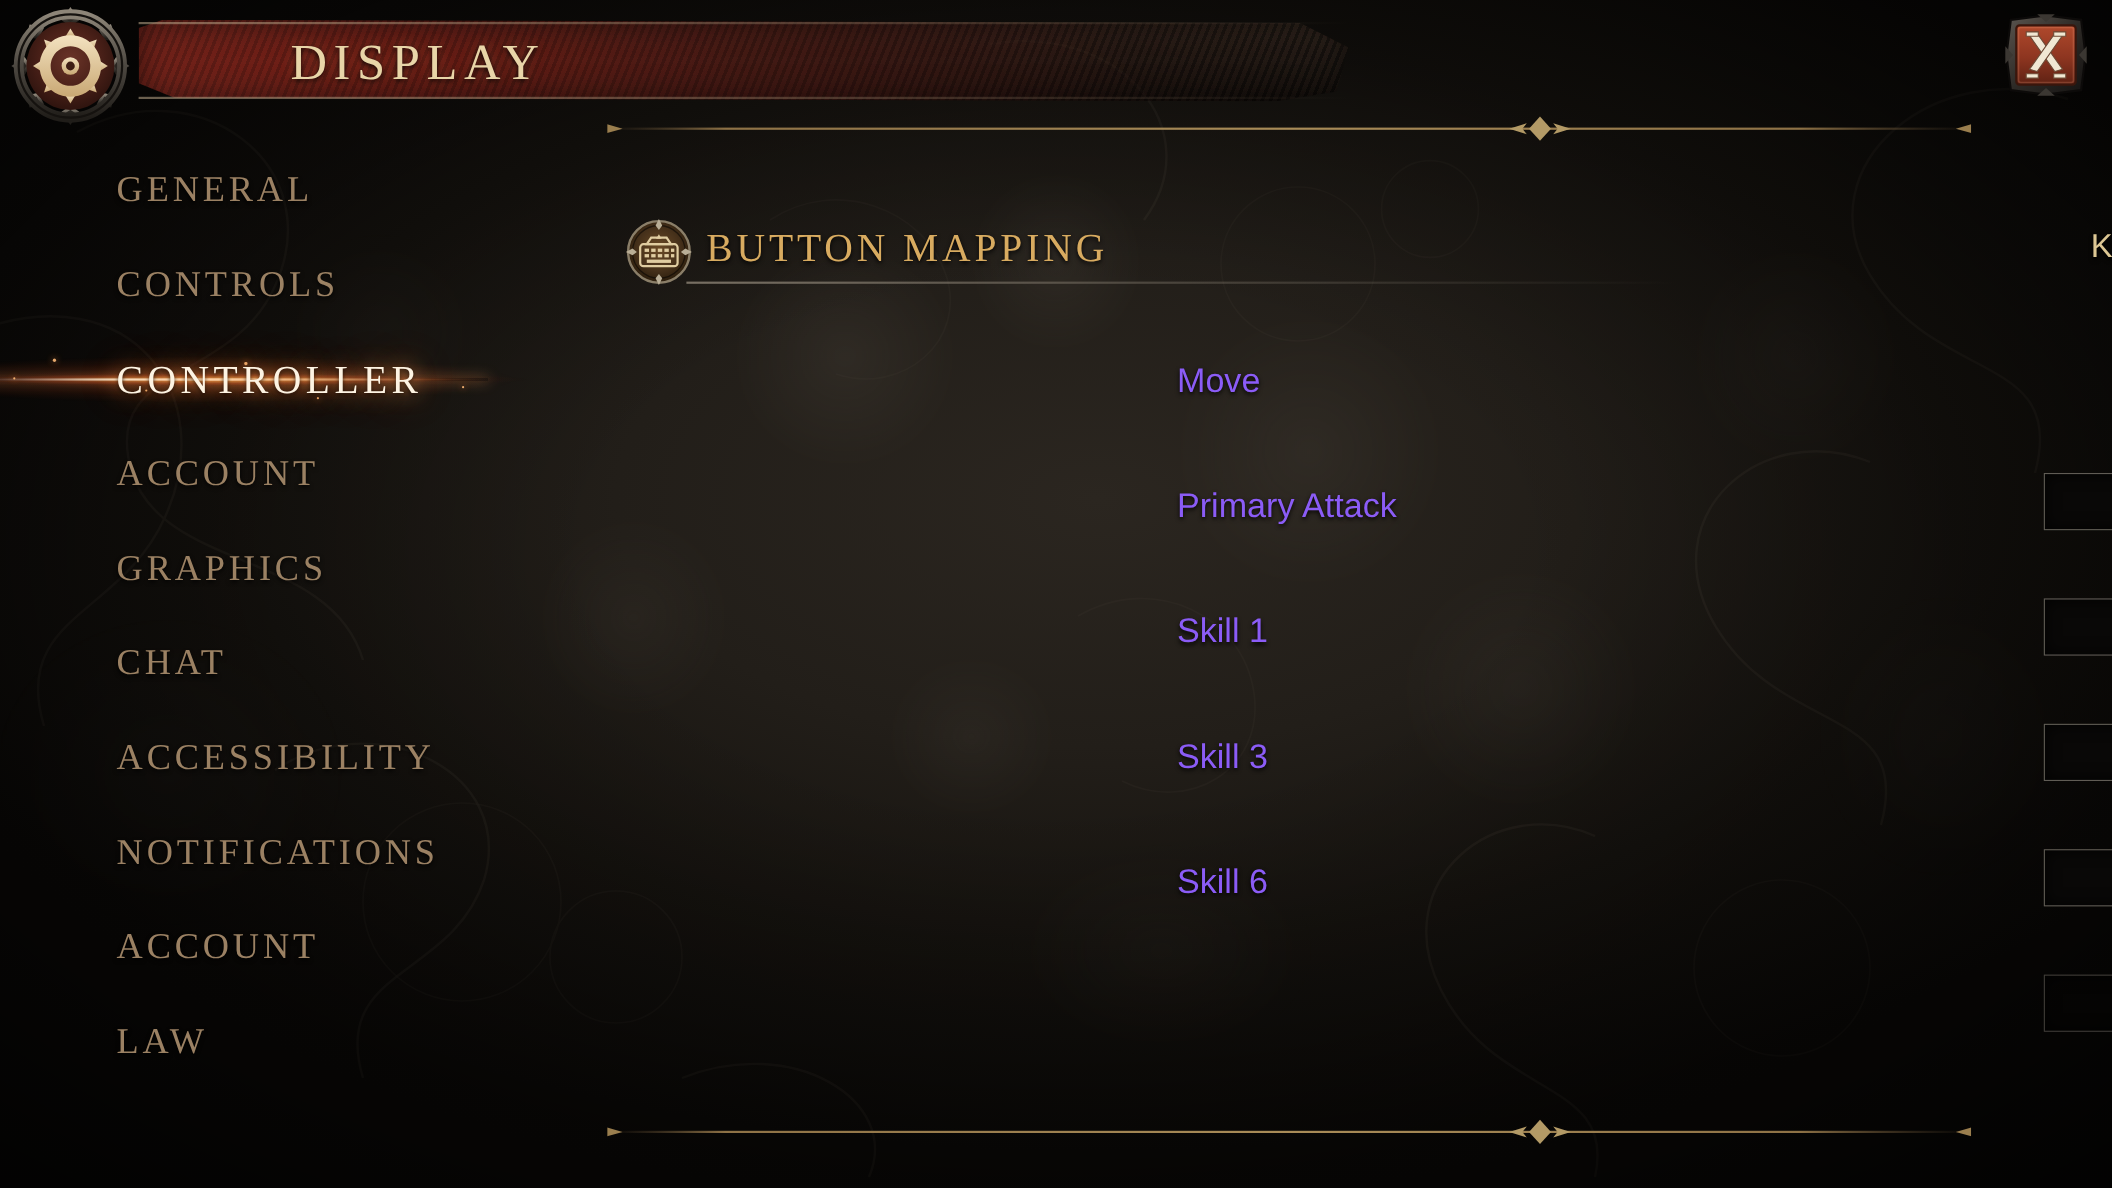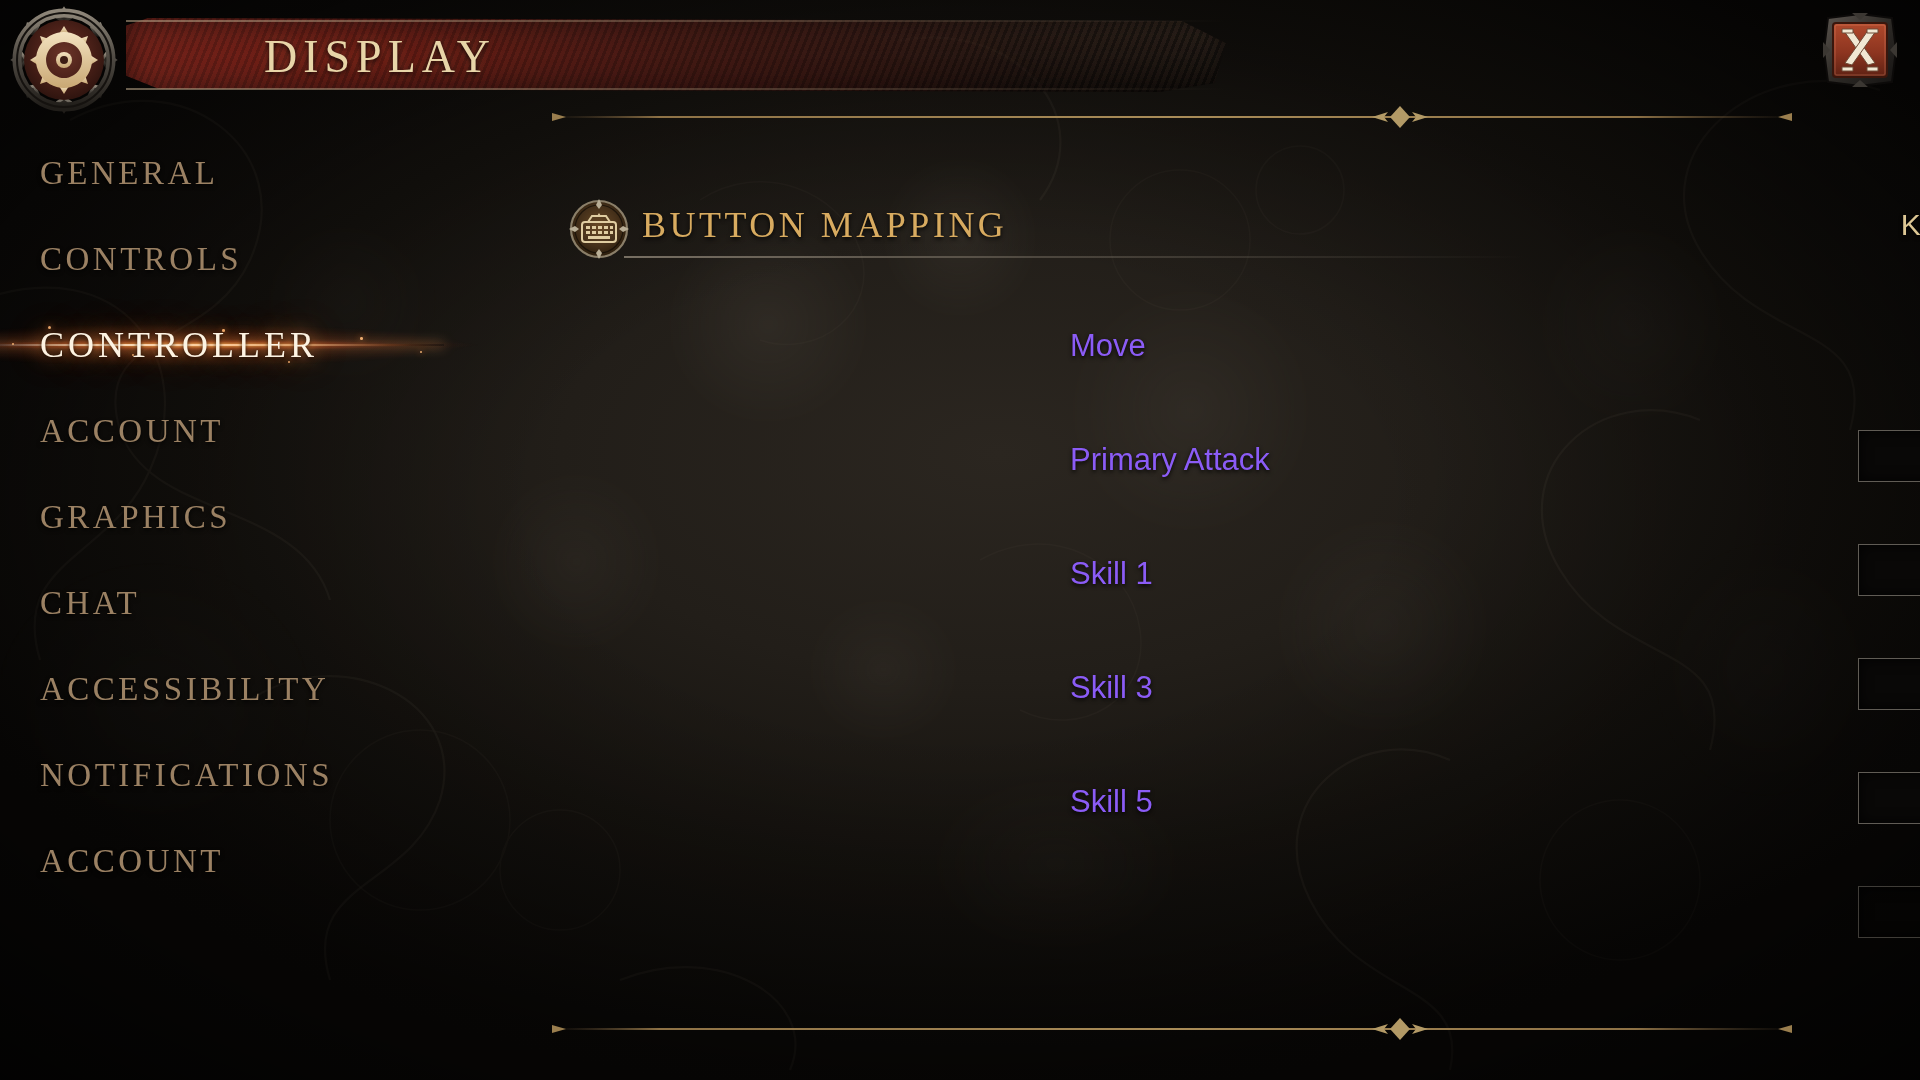--- a/index.html
+++ b/index.html
@@ -77,21 +77,21 @@
   
   #gear-medallion { position:absolute; left:10px; top:6px; width:108px; height:108px; }
 
   
   #close-button { position:absolute; right:22px; top:12px; width:76px; height:76px; cursor:pointer; }
 
   
   #sidebar { position:absolute; left:0; top:130px; width:470px; height:950px; }
   .nav-item {
     position:relative; height:86px; display:flex; align-items:center;
-    padding-left:40px; cursor:pointer;
+    padding-left:106px; cursor:pointer;
   }
   .nav-label {
     font-family:"Liberation Serif", serif;
     font-size:33px; letter-spacing:3.5px;
     color:#9b8163;
     text-shadow:0 2px 4px rgba(0,0,0,.9);
     white-space:nowrap;
     position:relative; z-index:3;
   }
   .nav-item.selected .nav-label {
@@ -315,20 +315,23 @@
       <div class="nav-label">CHAT</div>
     </div>
     <div class="nav-item">
       <div class="nav-label">ACCESSIBILITY</div>
     </div>
     <div class="nav-item">
       <div class="nav-label">NOTIFICATIONS</div>
     </div>
     <div class="nav-item">
       <div class="nav-label">ACCOUNT</div>
+    </div>
+    <div class="nav-item">
+      <div class="nav-label">LAW</div>
     </div>
   </div>
 
 <div id="content">
 
   <div class="divider" id="divider-top">
     <svg viewBox="0 0 1240 26" width="1240" height="26" preserveAspectRatio="none">
       <defs>
         <linearGradient id="divGold" x1="0" y1="0" x2="1" y2="0">
           <stop offset="0%" stop-color="#5a4730" stop-opacity=".1"></stop>
@@ -401,21 +404,21 @@
       </div>
       <div class="row">
         <div class="row-label">Skill 1</div>
         <div class="bind k2"></div>
       </div>
       <div class="row">
         <div class="row-label">Skill 3</div>
         <div class="bind k2"></div>
       </div>
       <div class="row">
-        <div class="row-label">Skill 5</div>
+        <div class="row-label">Skill 6</div>
         <div class="bind k2"></div>
       </div>
       <div class="row">
         <div class="bind k2 ghost"></div>
       </div>
     </div>
 
   <div class="divider" id="divider-bottom">
     <svg viewBox="0 0 1240 26" width="1240" height="26" preserveAspectRatio="none">
       <rect x="10" y="12" width="1220" height="2" fill="url(#divGold)"></rect>

